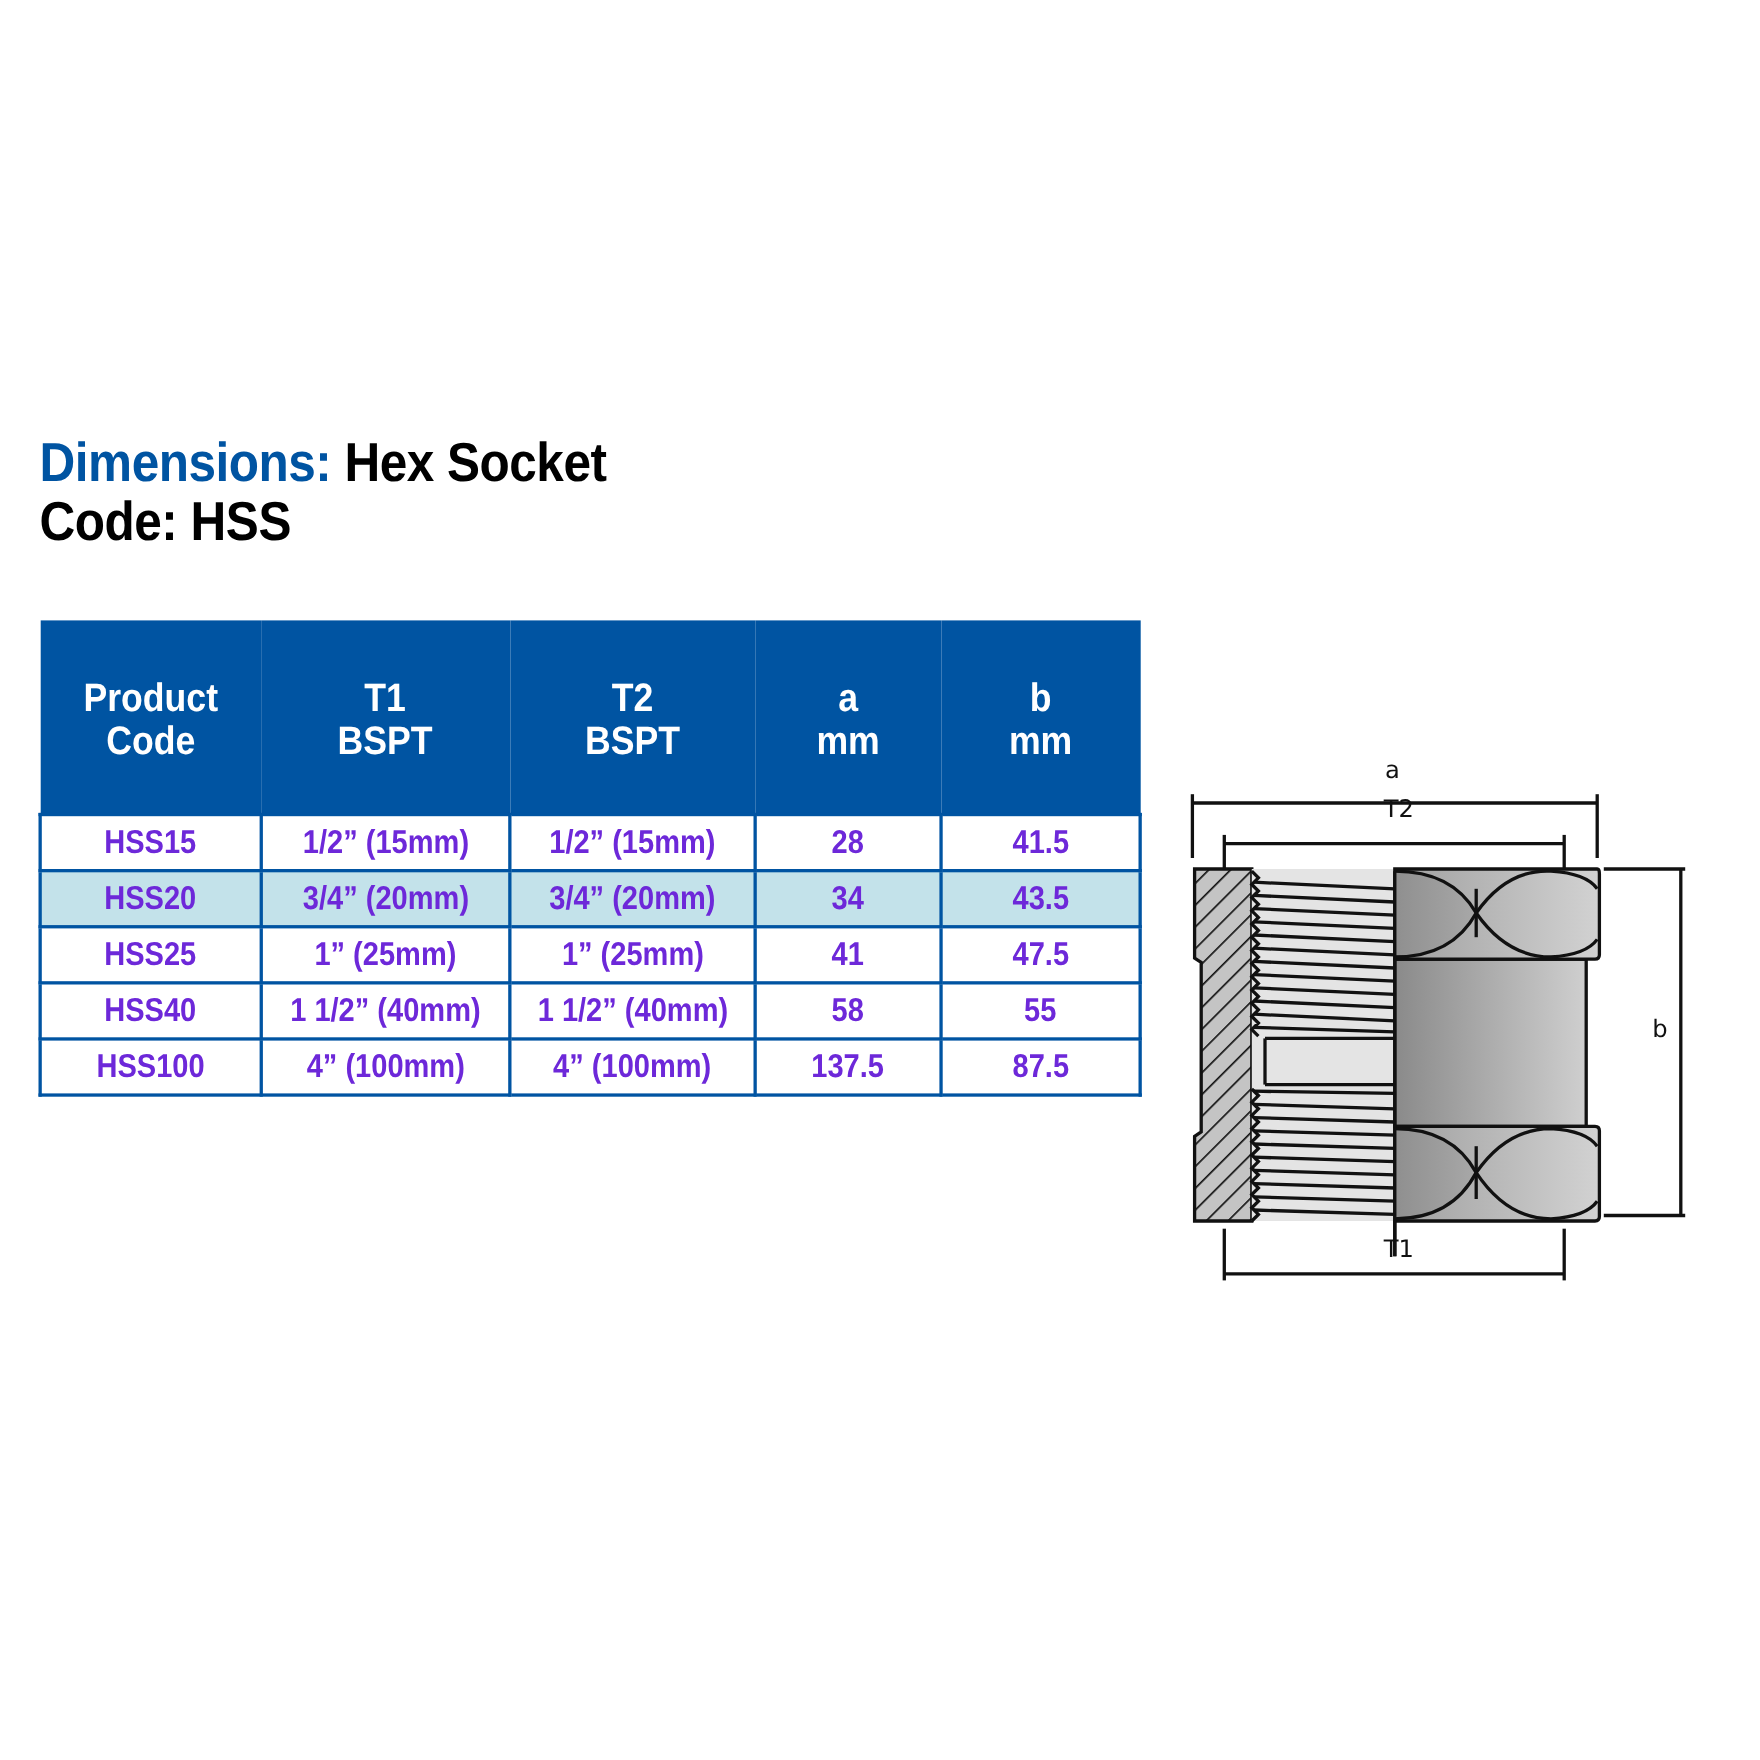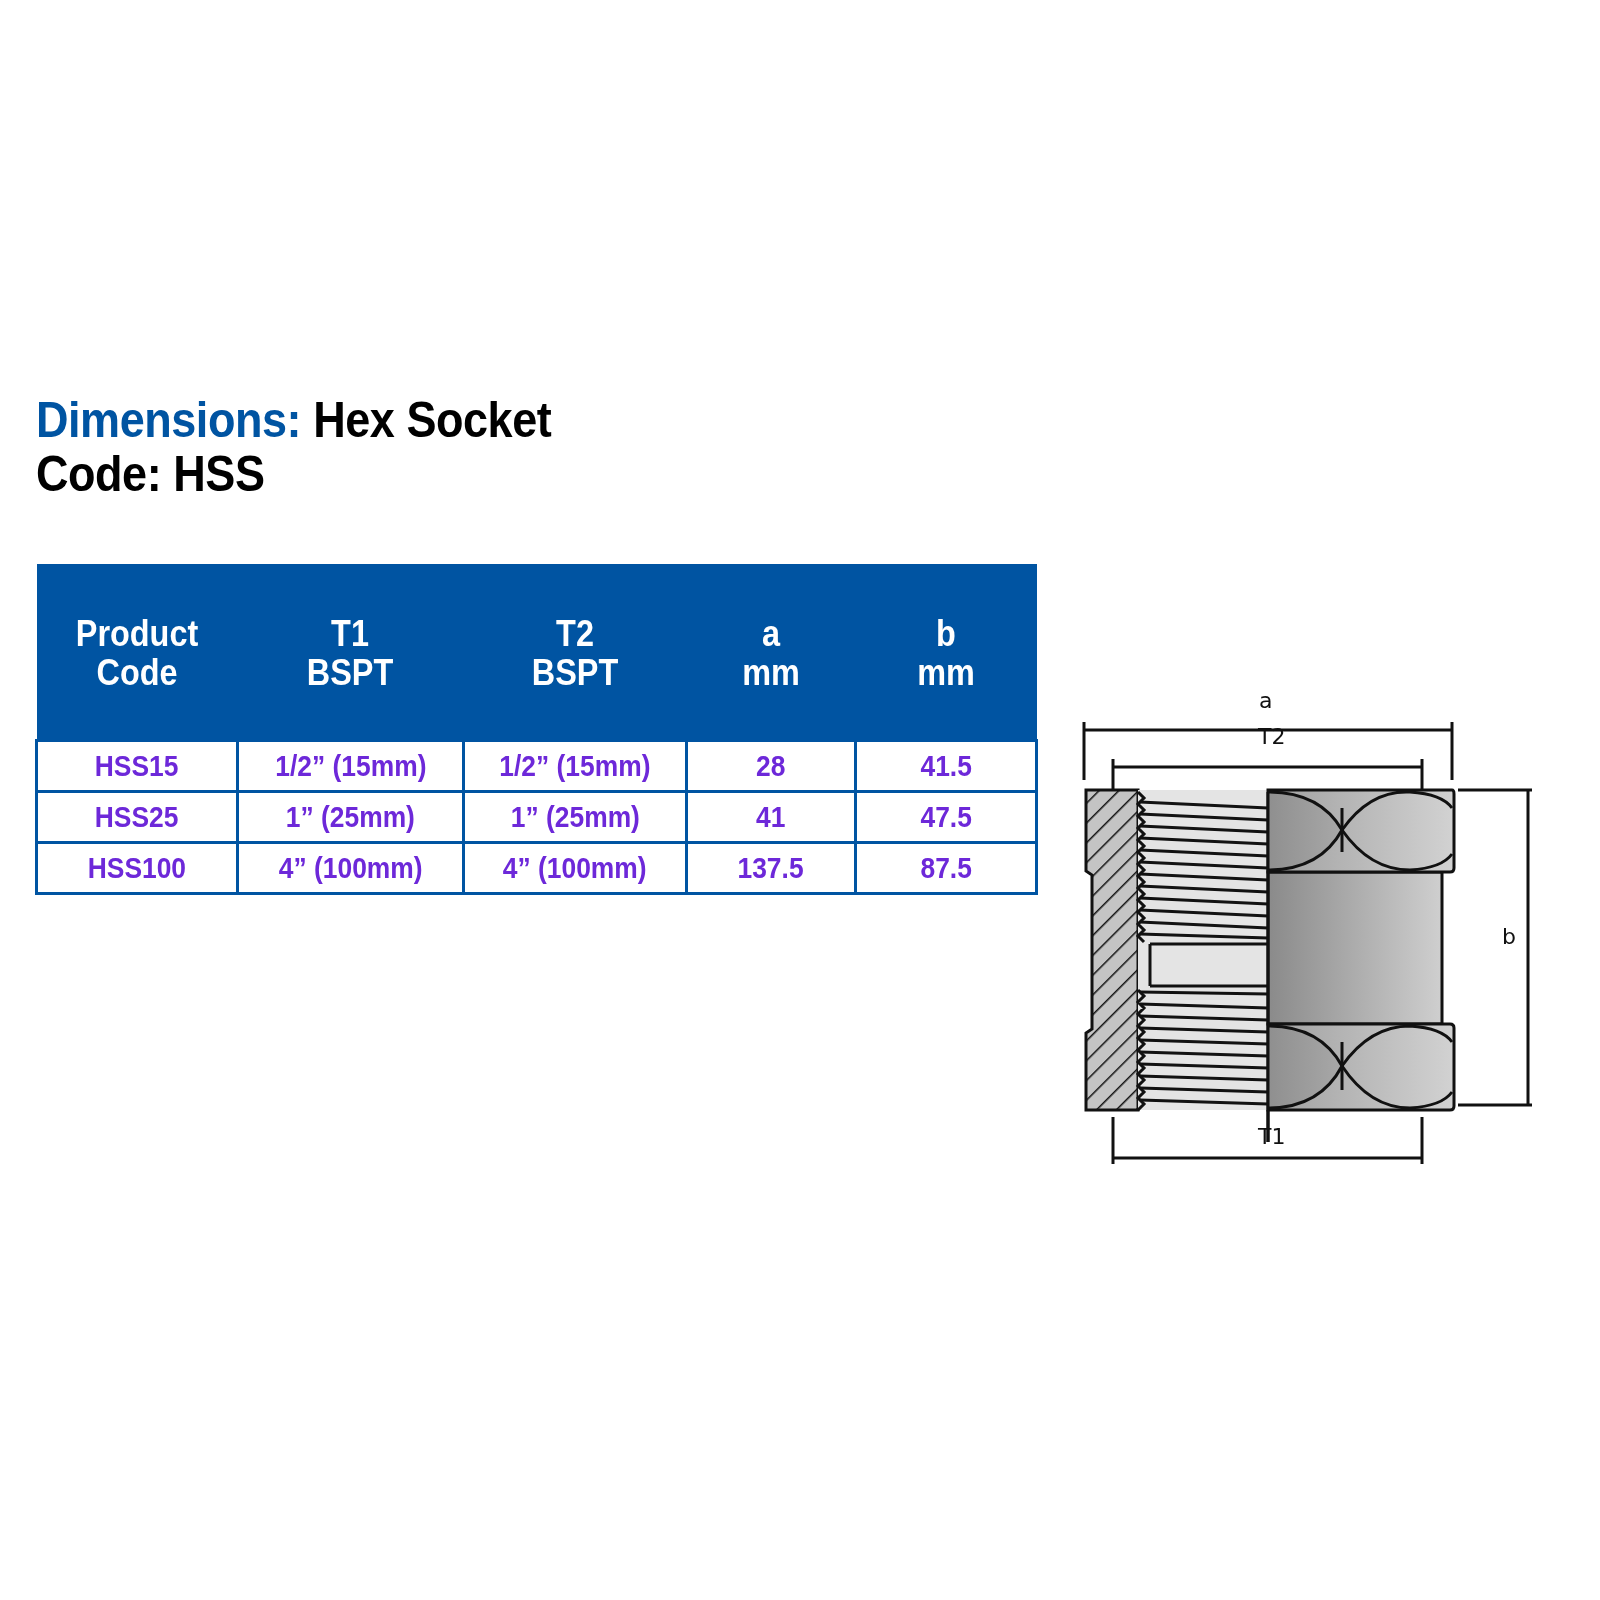--- a/index.html
+++ b/index.html
@@ -80,26 +80,40 @@
     </tr>
   </thead>
   <tbody>
     <tr class="plain">
       <td><span class="cell-inner">HSS15</span></td>
       <td><span class="cell-inner">1/2” (15mm)</span></td>
       <td><span class="cell-inner">1/2” (15mm)</span></td>
       <td><span class="cell-inner">28</span></td>
       <td><span class="cell-inner">41.5</span></td>
     </tr>
+    <tr class="alt">
+      <td><span class="cell-inner">HSS20</span></td>
+      <td><span class="cell-inner">3/4” (20mm)</span></td>
+      <td><span class="cell-inner">3/4” (20mm)</span></td>
+      <td><span class="cell-inner">34</span></td>
+      <td><span class="cell-inner">43.5</span></td>
+    </tr>
     <tr class="plain">
       <td><span class="cell-inner">HSS25</span></td>
       <td><span class="cell-inner">1” (25mm)</span></td>
       <td><span class="cell-inner">1” (25mm)</span></td>
       <td><span class="cell-inner">41</span></td>
       <td><span class="cell-inner">47.5</span></td>
+    </tr>
+    <tr class="plain">
+      <td><span class="cell-inner">HSS40</span></td>
+      <td><span class="cell-inner">1 1/2” (40mm)</span></td>
+      <td><span class="cell-inner">1 1/2” (40mm)</span></td>
+      <td><span class="cell-inner">58</span></td>
+      <td><span class="cell-inner">55</span></td>
     </tr>
     <tr class="plain">
       <td><span class="cell-inner">HSS100</span></td>
       <td><span class="cell-inner">4” (100mm)</span></td>
       <td><span class="cell-inner">4” (100mm)</span></td>
       <td><span class="cell-inner">137.5</span></td>
       <td><span class="cell-inner">87.5</span></td>
     </tr>
   </tbody>
 </table>

